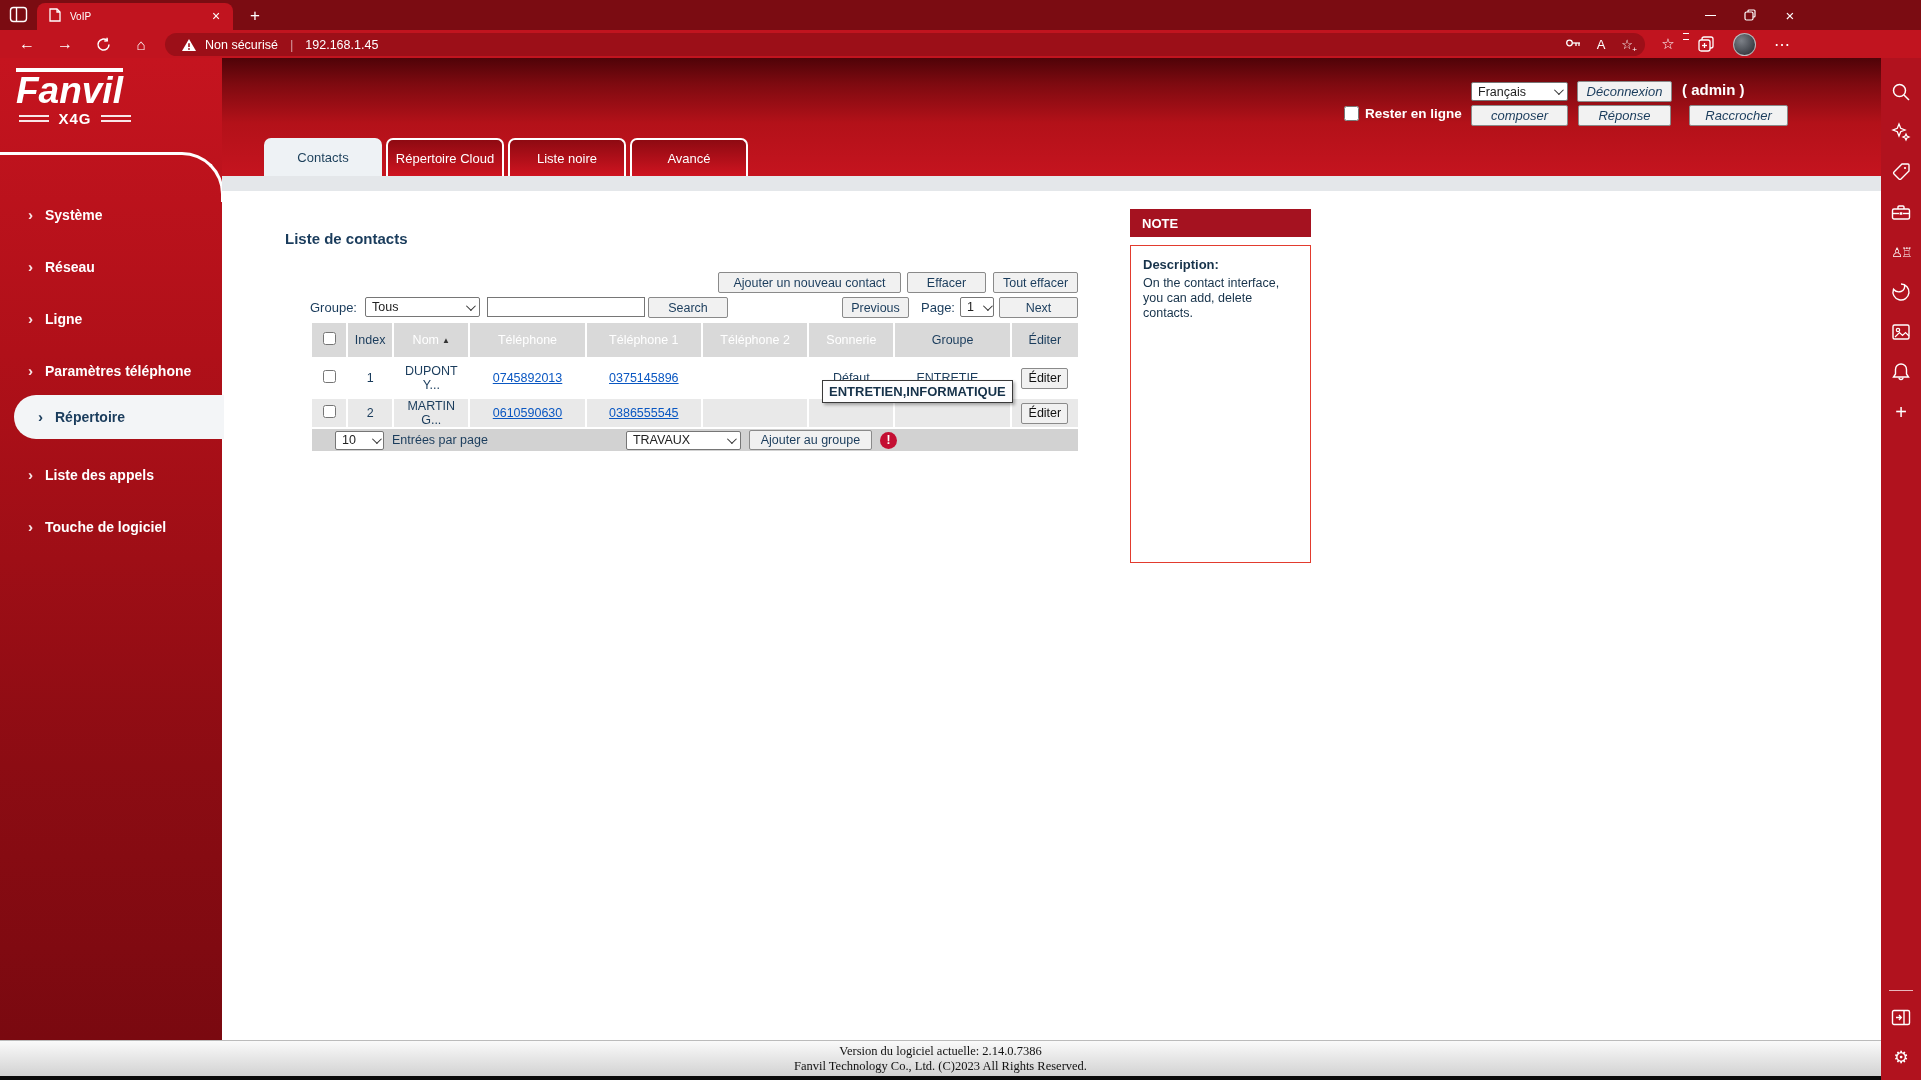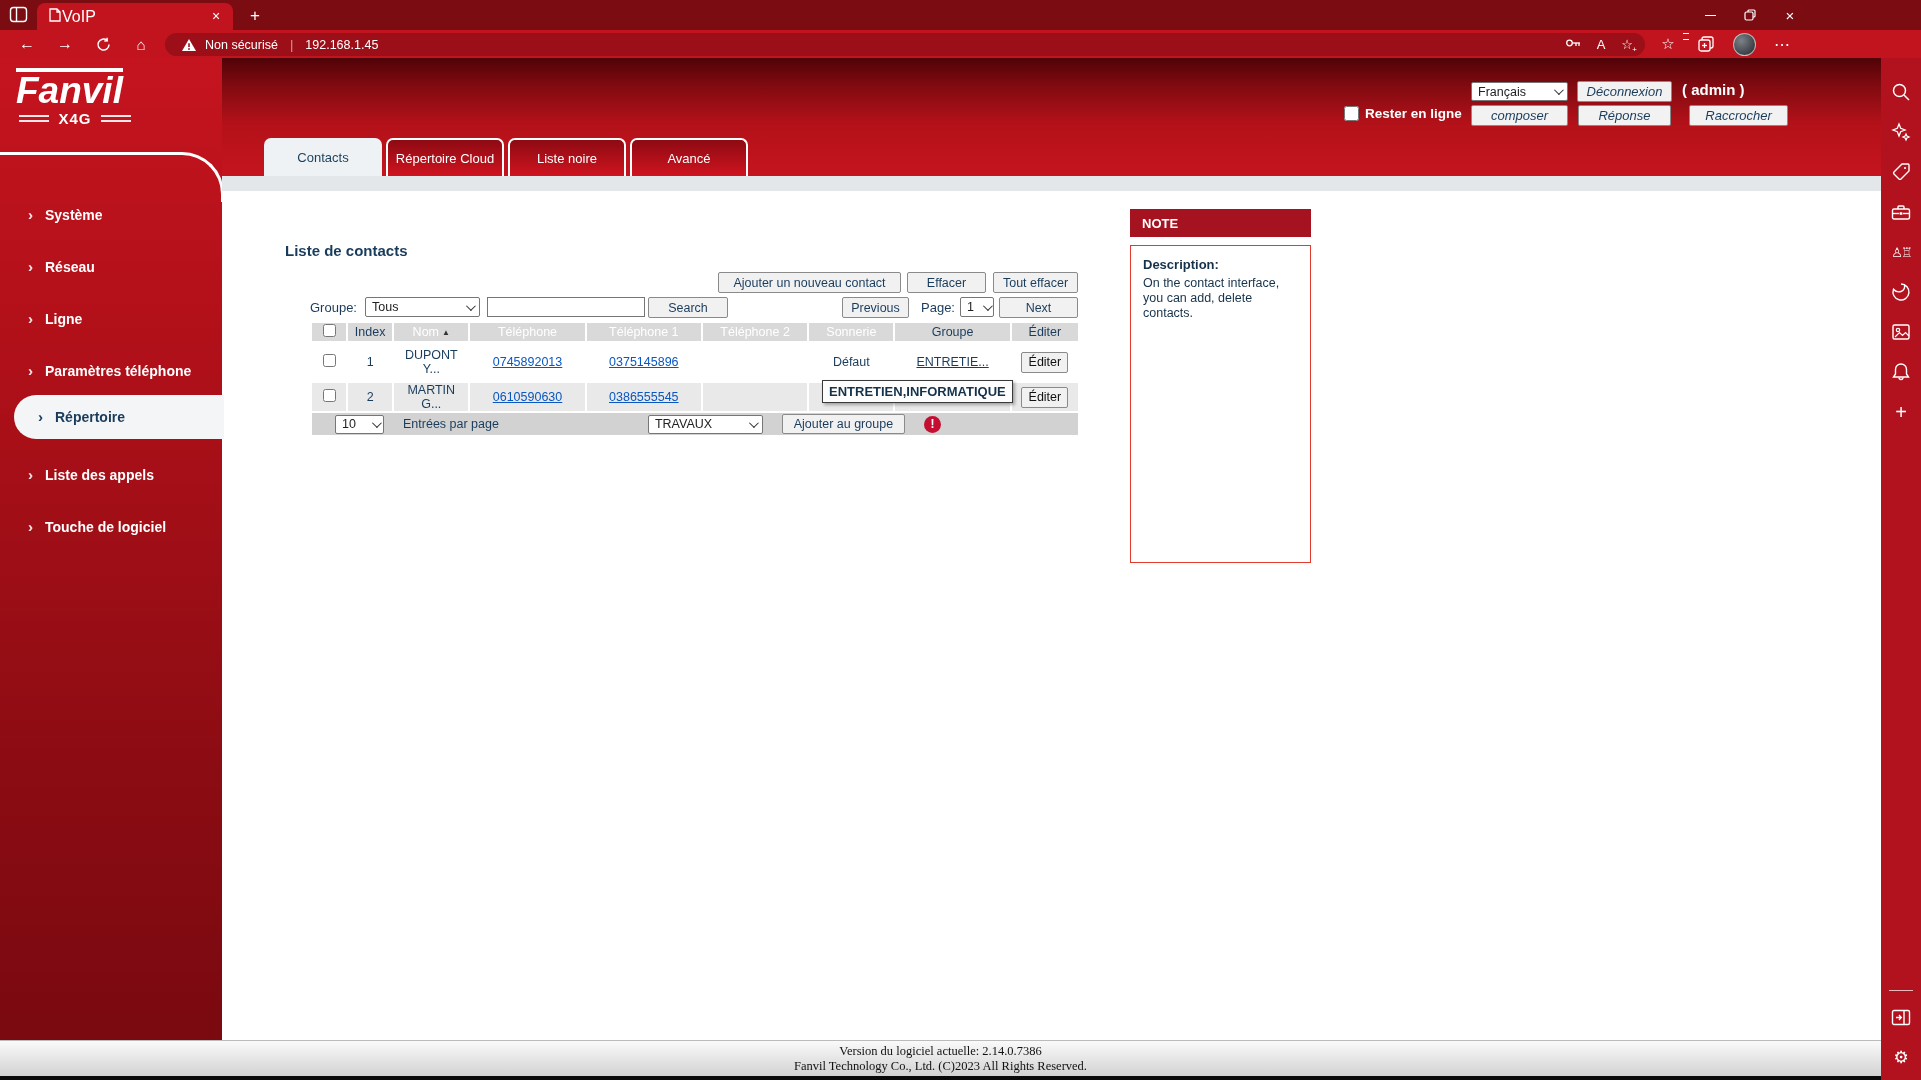--- a/index.html
+++ b/index.html
@@ -8,21 +8,21 @@
     font-family:"Liberation Sans",sans-serif;
     position:relative; background:#fff; overflow:hidden;
     -webkit-font-smoothing:antialiased;
   }
 
   
   #titlebar { position:absolute; left:0; top:0; width:1921px; height:30px; background:#7b0c12; }
   .ws-icon { position:absolute; left:9px; top:5px; }
   .btab { position:absolute; left:37px; top:3px; width:196px; height:27px; background:#c1141f;
           border-radius:8px 8px 0 0; display:flex; align-items:center; padding:0 8px 0 12px; }
-  .btab-title { color:#fff; font-size:16px; flex:1; margin-left:1px; }
+  .btab-title { color:#fff; font-size:10px; flex:1; margin-left:9px; }
   .btab-close { color:#fff; font-size:14px; width:18px; height:18px; line-height:17px; text-align:center; border-radius:4px; }
   .newtab { position:absolute; left:243px; top:4px; color:#fff; font-size:17px; width:24px; height:24px; text-align:center; line-height:23px; }
   .winbtn { position:absolute; top:0; width:40px; height:30px; display:flex; align-items:center; justify-content:center; color:#fff; }
   .win-min span { display:block; width:11px; border-top:1.3px solid #fff; }
   .win-close { font-size:15px; font-weight:400; }
 
   #toolbar { position:absolute; left:0; top:30px; width:1921px; height:28px; background:#c1141f; }
   .navico { position:absolute; top:0; height:28px; width:30px; display:flex; align-items:center; justify-content:center; color:#fff; font-size:16px; }
   .addressbar { position:absolute; left:165px; top:3px; width:1480px; height:23px; background:#9c0f18;
                 border-radius:12px; color:#fff; display:flex; align-items:center; font-size:12.5px; }
@@ -86,42 +86,42 @@
   .keep-cb { position:absolute; left:1344px; top:48px; width:15px; height:15px; }
 
   
   .tabs { position:absolute; left:264px; top:80px; height:38px; display:flex; gap:4px; }
   .ptab { width:118px; height:38px; display:flex; align-items:center; justify-content:center; font-size:13px;
           border-radius:7px 7px 0 0; }
   .ptab.inactive { background:linear-gradient(180deg,#8e0a12 0%,#cf1420 100%); border:2px solid #fff; border-bottom:none; color:#fff; }
   .ptab.active { background:#eef2f5; color:#1b3f5a; }
 
   
-  .ctitle { position:absolute; left:285px; top:184px; font-size:15px; font-weight:bold; color:#1a3c5c; }
+  .ctitle { position:absolute; left:285px; top:172px; font-size:15px; font-weight:bold; color:#1a3c5c; }
   .pbtn { position:absolute; height:21px; background:#f1f1f1; border:1px solid #8a8a8a; border-radius:2px;
           font-size:12.5px; color:#1a3c5c; display:flex; align-items:center; justify-content:center; }
   .flabel { position:absolute; font-size:13px; color:#1a3c5c; }
   .tinput { position:absolute; height:20px; border:1px solid #767676; background:#fff; font-size:12.5px; padding:0 4px; }
 
   
   .ctable-wrap { position:absolute; left:310px; top:263px; width:770px; }
   table.ctable { border-collapse:separate; border-spacing:2px; width:770px; font-size:12.5px; color:#1a3c5c; }
-  table.ctable th { background:#d9d9d9; font-weight:normal; height:18px; text-align:center; }
+  table.ctable th { background:#d9d9d9; font-weight:normal; height:34px; text-align:center; }
   table.ctable th.lite { color:#fff; }
   table.ctable th.dark { color:#1a3c5c; }
   .sort { color:#333; font-size:8px; margin-left:3px; vertical-align:1px; }
   tr.r1 td { background:#fff; height:38px; text-align:center; }
   tr.r2 td { background:#e9e9e9; height:26px; text-align:center; }
   td.namecell { line-height:14px; }
   a.plink { color:#0a57c2; text-decoration:underline; }
   a.glink { color:#1a3c5c; text-decoration:underline; }
   .editbtn { width:47px; height:21px; background:#f1f1f1; border:1px solid #8a8a8a; border-radius:2px;
              font-size:12.5px; color:#111; display:inline-flex; align-items:center; justify-content:center; }
   tr.tfootr td { background:#d2d2d2; height:22px; }
-  .tfoot-flex { display:flex; align-items:center; height:22px; padding-left:23px; gap:19px; font-size:12.5px; color:#1a3c5c; }
+  .tfoot-flex { display:flex; align-items:center; height:22px; padding-left:23px; gap:8px; font-size:12.5px; color:#1a3c5c; }
   .helpico { width:17px; height:17px; border-radius:50%; background:#c40f33; color:#fff; font-weight:bold;
              font-size:12px; display:flex; align-items:center; justify-content:center; }
 
   .tooltip { position:absolute; left:822px; top:322px; height:23px; padding:0 6px; background:#fdfdfe;
              border:1.5px solid #3a3a3a; font-weight:bold; font-size:13px; color:#16324a;
              display:flex; align-items:center; box-shadow:2px 2px 3px rgba(0,0,0,.3); z-index:5; }
 
   
   .note-hd { position:absolute; left:1130px; top:151px; width:181px; height:28px; background:#a51220;
              color:#fff; font-weight:bold; font-size:13px; display:flex; align-items:center; padding-left:12px; }

